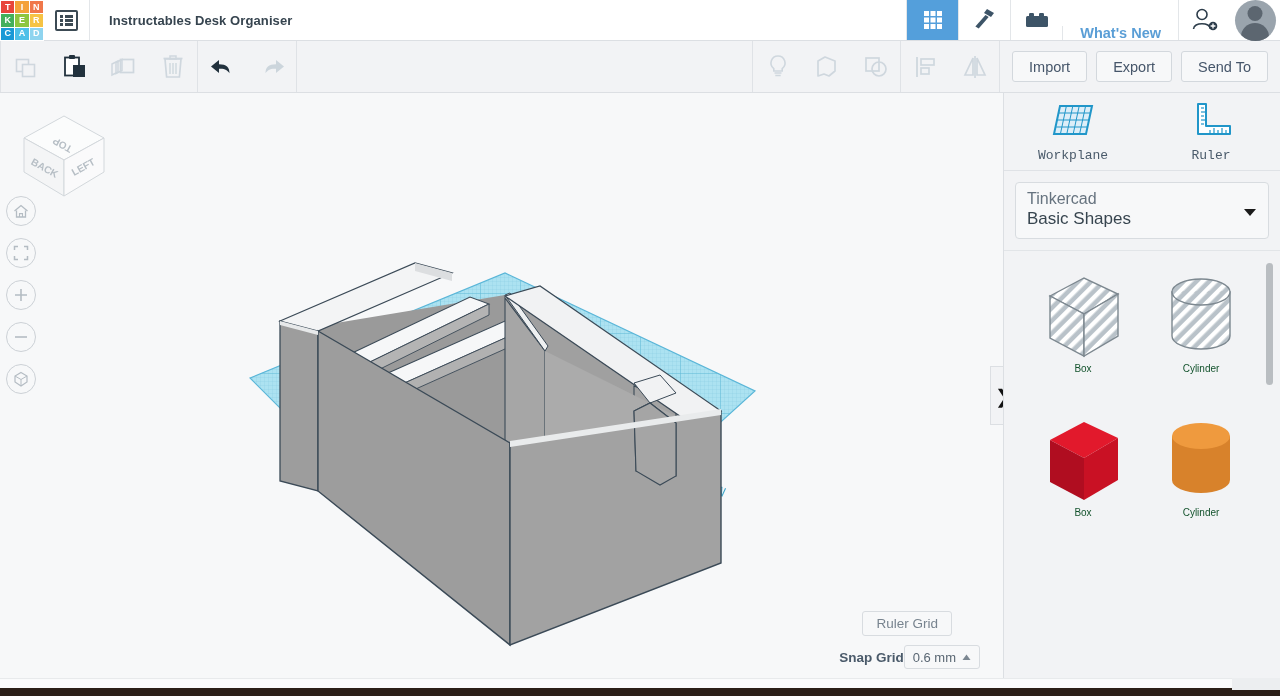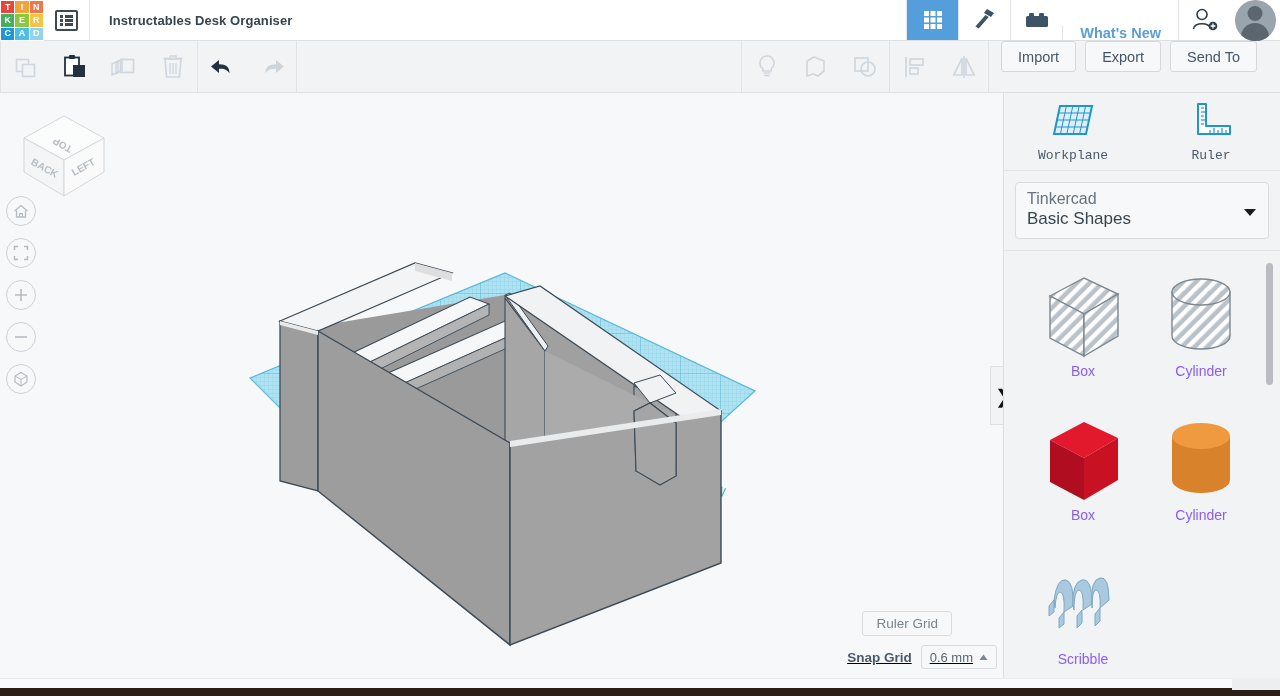--- a/index.html
+++ b/index.html
@@ -75,21 +75,21 @@
     position:absolute; top:41px; left:0; width:1280px; height:52px;
     background:#f2f3f5; border-bottom:1px solid #dcdfe3;
     display:flex; align-items:stretch;
   }
   .tb-group { display:flex; align-items:stretch; }
   .tb-btn {
     width:49px; display:flex; align-items:center; justify-content:center;
   }
   .tb-sep { width:1px; background:#dfe2e6; margin:0; align-self:stretch; }
   .tb-spacer { flex:1 1 auto; }
-  .tb-actions { display:flex; align-items:flex-start; gap:9px; padding:0 23px 0 12px; }
+  .tb-actions { display:flex; align-items:center; gap:9px; padding:0 12px 0 12px; }
   .tb-action {
     height:31px; padding:0 16px; border:1px solid #d3d8dd; border-radius:3px;
     background:#f7f8f9; color:#46566a; font-size:14.5px;
     display:flex; align-items:center; justify-content:center;
     font-family:"Liberation Sans", sans-serif;
   }
 
   
   .canvas {
     position:absolute; top:93px; left:0; width:1003px; height:585px;
@@ -106,22 +106,22 @@
   }
 
   
   .edit-grid {
     position:absolute; right:51px; bottom:42px;
     height:25px; padding:0 13px; border:1px solid #d8dce0; border-radius:3px;
     background:#f7f8f9; color:#78848f; font-size:13.5px;
     display:flex; align-items:center;
   }
   .snap-row {
-    position:absolute; right:6px; bottom:9px;
-    display:flex; align-items:center; gap:9px;text-decoration:underline;
+    position:absolute; right:23px; bottom:9px;
+    display:flex; align-items:center; gap:0;
   }
   .snap-label { font-size:13.5px; color:#4a5a6a; font-weight:bold; }
   .snap-select {
     height:24px; padding:0 8px; border:1px solid #d8dce0; border-radius:3px;
     background:#f7f8f9; color:#5a6773; font-size:13px;
     display:flex; align-items:center; gap:6px;
   }
 
   
   .rpanel {
@@ -155,21 +155,21 @@
   }
   .rp-grid {
     display:grid; grid-template-columns:1fr 1fr;
     padding:12px 20px 0 20px; row-gap:4px;
   }
   .shape-cell {
     display:flex; flex-direction:column; align-items:center; justify-content:flex-start;
     height:140px; padding-top:6px;
   }
   .shape-art { height:98px; display:flex; align-items:center; justify-content:center; }
-  .shape-label { font-size:14px; color:#8b5cf6; margin-top:-4px; }
+  .shape-label { font-size:10px; color:#14532d; margin-top:-4px; }
   .rp-scrollbar {
     position:absolute; right:7px; top:12px; width:7px; height:460px;
   }
   .rp-thumb {
     position:absolute; top:0; left:0; width:7px; height:122px;
     background:#b9bdc1; border-radius:4px;
   }
 
   
   .collapse-handle {
@@ -614,36 +614,20 @@
           <div class="shape-art">
             <svg width="86" height="92" viewBox="0 0 86 92">
               <path d="M14 20 v44 a29 13 0 0 0 58 0 v-44 z" fill="#d8822b"></path>
               <ellipse cx="43" cy="20" rx="29" ry="13" fill="#ef9a3e"></ellipse>
             </svg>
           </div>
           <div class="shape-label">Cylinder</div>
         </div>
 
 
-        <div class="shape-cell">
-          <div class="shape-art">
-            <svg width="86" height="92" viewBox="0 0 86 92">
-              <g fill="#a9c9de" stroke="#7fa7c4" stroke-width="1">
-                <path d="M14 40 q3 -22 12 -20 q8 2 7 26 l-9 6 q1 -20 -4 -20 q-4 0 -5 16 z"></path>
-                <path d="M33 46 q-1 -24 9 -26 q10 -2 10 24 l-9 6 q1 -20 -4 -20 q-5 0 -5 20 z"></path>
-                <path d="M52 44 q-2 -24 8 -26 q9 -2 9 22 l-9 8 q1 -18 -4 -18 q-4 0 -4 18 z"></path>
-                <path d="M14 40 l-5 6 v10 l5 -4 z"></path>
-                <path d="M24 52 l-5 6 v10 l5 -4 z"></path>
-                <path d="M42 50 l-5 6 v12 l5 -5 z"></path>
-                <path d="M60 48 l-5 6 v12 l5 -5 z"></path>
-              </g>
-            </svg>
-          </div>
-          <div class="shape-label">Scribble</div>
-        </div>
 
       </div>
 
       <div class="rp-scrollbar">
         <div class="rp-thumb"></div>
       </div>
     </div>
   </div>
 
   <div class="bottombar">

